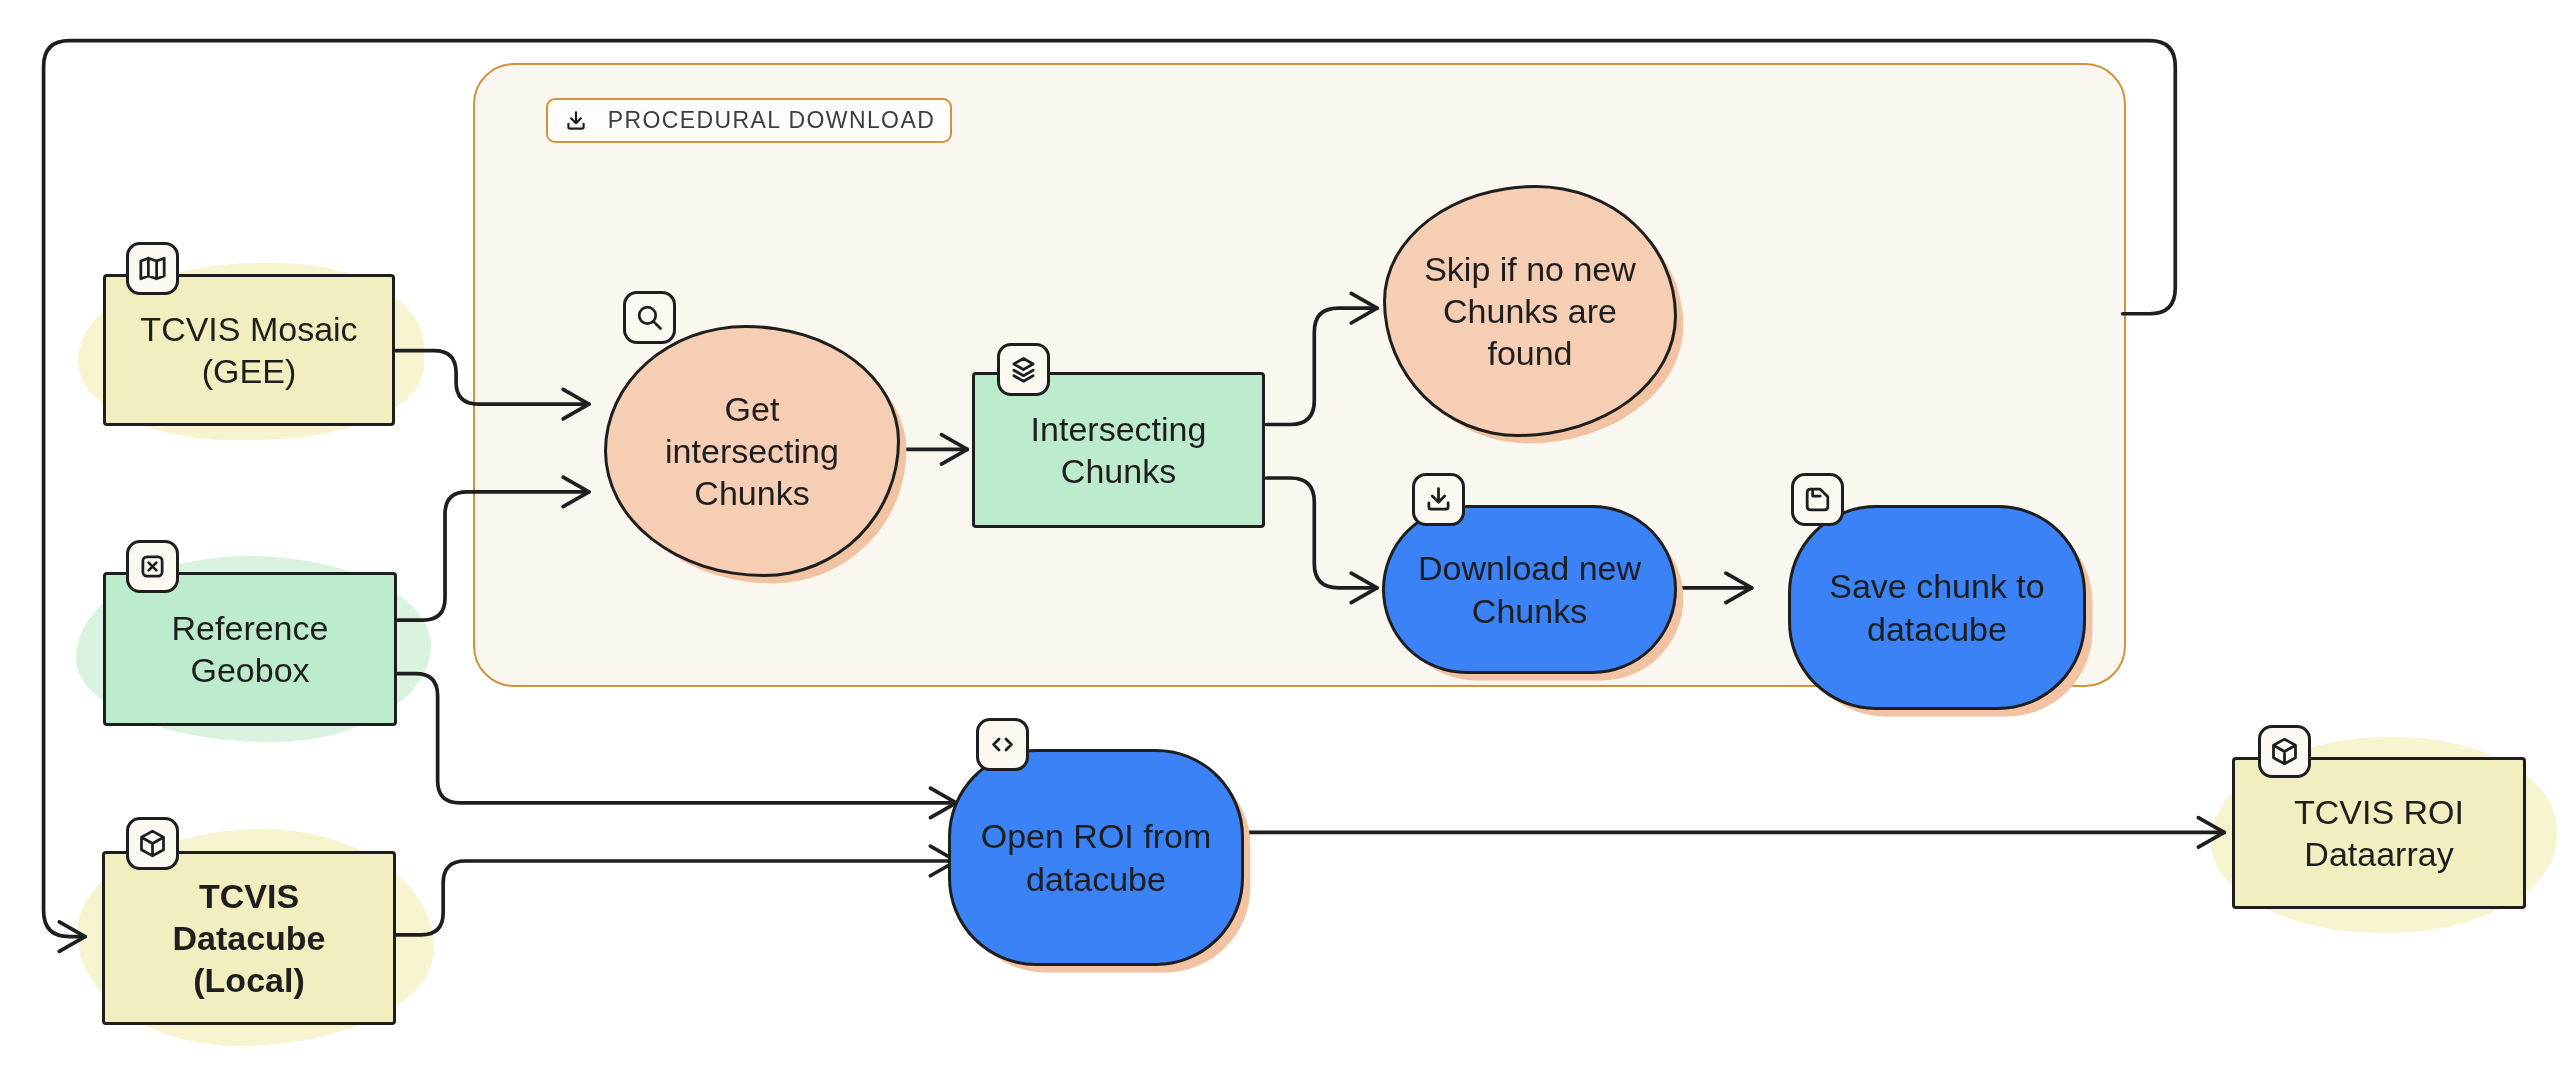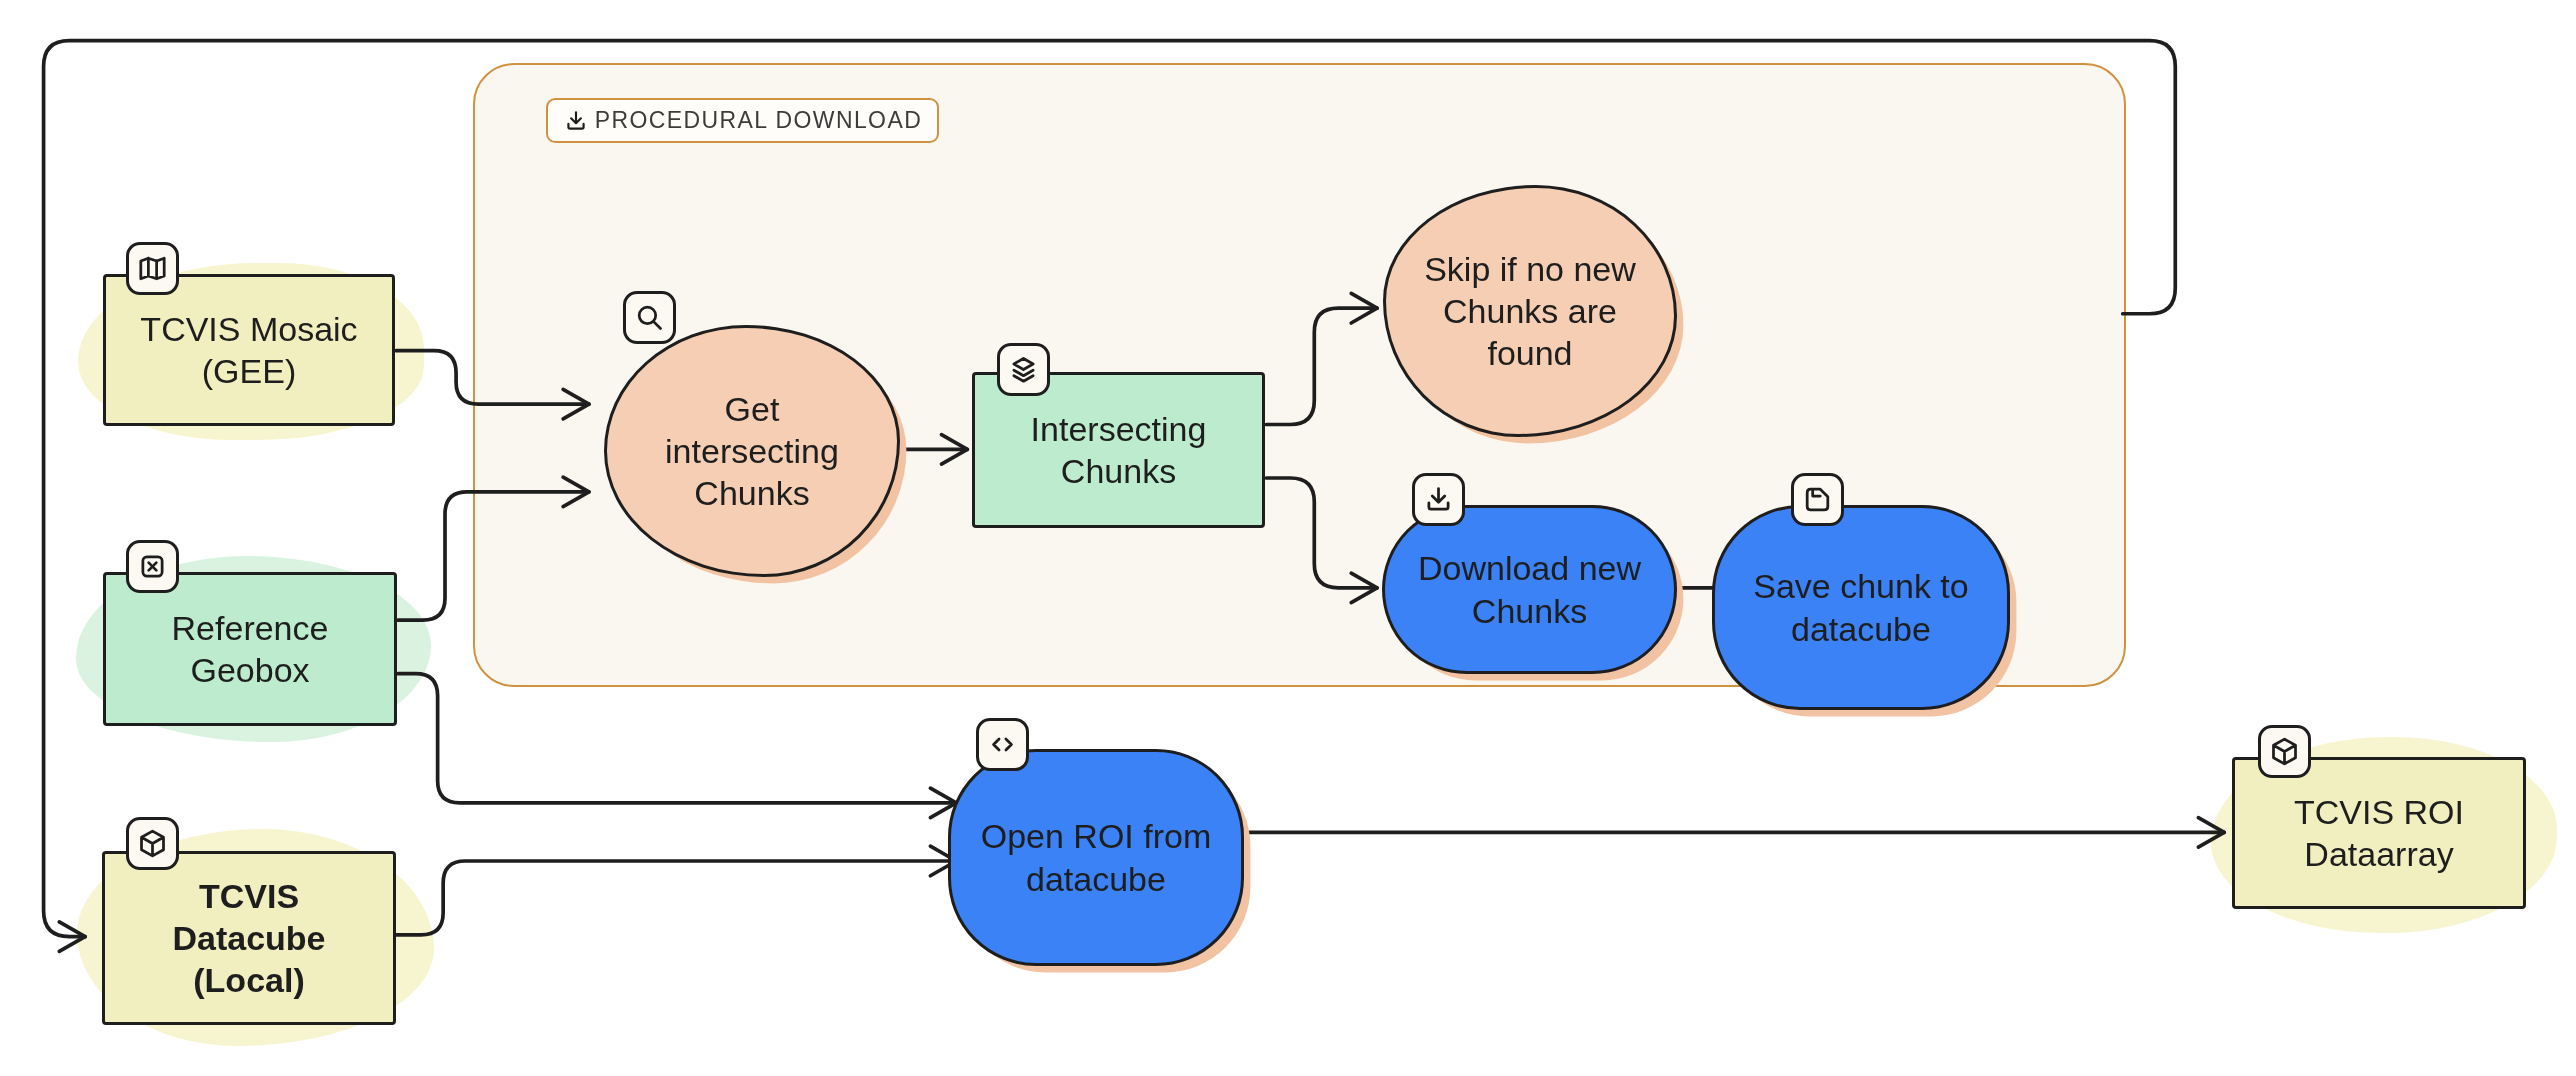--- a/index.html
+++ b/index.html
@@ -5,21 +5,21 @@
   html,body{margin:0;padding:0;background:#ffffff;}
   body{font-family:"Liberation Sans",sans-serif;color:#1e1e1e;}
   #canvas{position:relative;width:2576px;height:1076px;background:#ffffff;overflow:hidden;}
 
   .hblob{position:absolute;z-index:1;}
   .yellow-blob{background:#f7f5d0;}
   .green-blob{background:#d9f3e0;}
 
   .group-frame{position:absolute;z-index:2;border:2.8px solid #cf9240;background:#f9f7ef;border-radius:41px;}
   .group-label{position:absolute;z-index:6;left:546px;top:98px;height:41px;padding:0 14.8px;
-    border:2.3px solid #cf9240;border-radius:9.2px;background:#fffdf9;display:flex;align-items:center;gap:6px;
+    border:2.3px solid #cf9240;border-radius:9.2px;background:#fffdf9;display:flex;align-items:center;gap:19px;
     font-size:23px;letter-spacing:1.4px;color:#3c3c3c;font-weight:500;white-space:nowrap;}
   .group-label svg{width:26px;height:26px;flex:0 0 auto;}
 
   #connectors{position:absolute;left:0;top:0;z-index:3;}
   #connectors path.edge{fill:none;stroke:#1e1e1e;stroke-width:4;stroke-linecap:round;}
 
   .node{position:absolute;z-index:4;display:flex;align-items:center;justify-content:center;
     border:3.2px solid #1e1e1e;text-align:center;box-sizing:border-box;}
   .label{white-space:pre-line;font-size:34px;line-height:1.24;color:#1e1e1e;}
   .box{border-radius:4px;}
@@ -136,21 +136,21 @@
   <div class="node pill" style="left:1382px;top:505px;width:295px;height:169px;">
     <div class="label">Download new
 Chunks</div>
   </div>
   <div class="badge" style="left:1412px;top:473px;">
     <svg viewBox="0 0 24 24">
       <path class="icon" d="M12 4 V13.5 M7.5 9.5 L12 14 L16.5 9.5 M5 14.5 V17.5 Q5 19 6.5 19 H17.5 Q19 19 19 17.5 V14.5"></path>
     </svg>
   </div>
 
-  <div class="node pill" style="left:1712px;top:505px;width:298px;height:205px;">
+  <div class="node pill" style="left:1788px;top:505px;width:298px;height:205px;">
     <div class="label">Save chunk to
 datacube</div>
   </div>
   <div class="badge" style="left:1791px;top:473px;">
     <svg viewBox="0 0 24 24">
       <path class="icon" d="M4.5 7 Q4.5 4.5 7 4.5 H14 L19.5 10 V17 Q19.5 19.5 17 19.5 H7 Q4.5 19.5 4.5 17 Z M8.5 4.5 V9.5 H14"></path>
     </svg>
   </div>
 
   <div class="node pill" style="left:948px;top:749px;width:296px;height:217px;">

